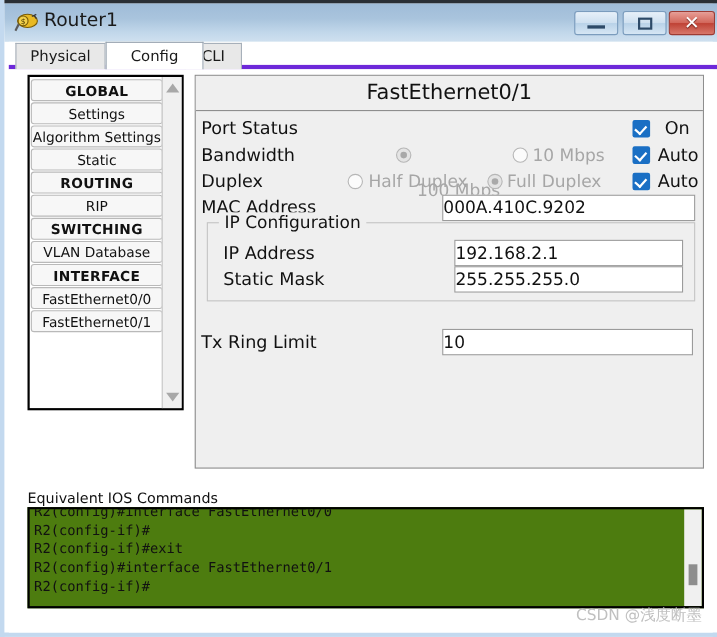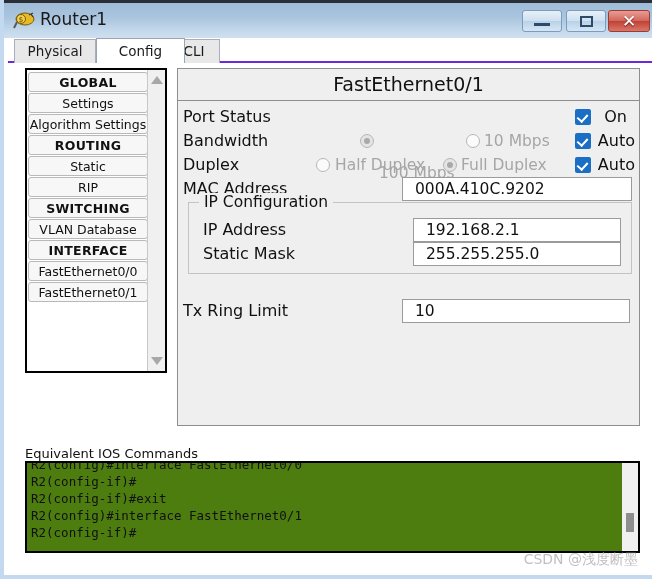--- a/index.html
+++ b/index.html
@@ -94,21 +94,21 @@
     font-family: "DejaVu Sans", sans-serif;
   }
 
   
   #tabstrip {
     position: absolute;
     left: 4px; top: 38px;
     width: 644px;
     height: 25px;
     background: #ffffff;
-    border-bottom: 2px solid #6d28d9;
+    border-bottom: 4px solid #6d28d9;
     box-sizing: border-box;
   }
   .tab {
     position: absolute;
     top: 1px;
     height: 24px;
     box-sizing: border-box;
     font-size: 13.5px;
     color: #1a1a1a;
     text-align: center;
@@ -285,21 +285,21 @@
   }
 
   
   .field {
     position: absolute;
     box-sizing: border-box;
     border: 1px solid #9b9b9b;
     background: #ffffff;
     font-size: 15.5px;
     color: #111111;
-    padding: 0 0 0 12px;
+    padding: 0 0 0 0;
     line-height: 22px;
     height: 24px;
     font-family: "DejaVu Sans", sans-serif;
     white-space: nowrap;
     overflow: hidden;
   }
 
   
   #ipgroup {
     position: absolute;
@@ -407,22 +407,22 @@
     <div class="tab" id="tab-cli">CLI</div>
   </div>
 
   <div id="content">
 
     <div id="sidebar">
       <div id="sidebar-list">
         <div class="side-item header">GLOBAL</div>
         <div class="side-item">Settings</div>
         <div class="side-item">Algorithm Settings</div>
+        <div class="side-item">Static</div>
         <div class="side-item header">ROUTING</div>
-        <div class="side-item">Static</div>
         <div class="side-item">RIP</div>
         <div class="side-item header">SWITCHING</div>
         <div class="side-item">VLAN Database</div>
         <div class="side-item header">INTERFACE</div>
         <div class="side-item">FastEthernet0/0</div>
         <div class="side-item">FastEthernet0/1</div>
       </div>
       <div id="sidebar-scroll">
         <span class="sb-arrow" id="sb-up"></span>
         <span class="sb-arrow" id="sb-down"></span>

